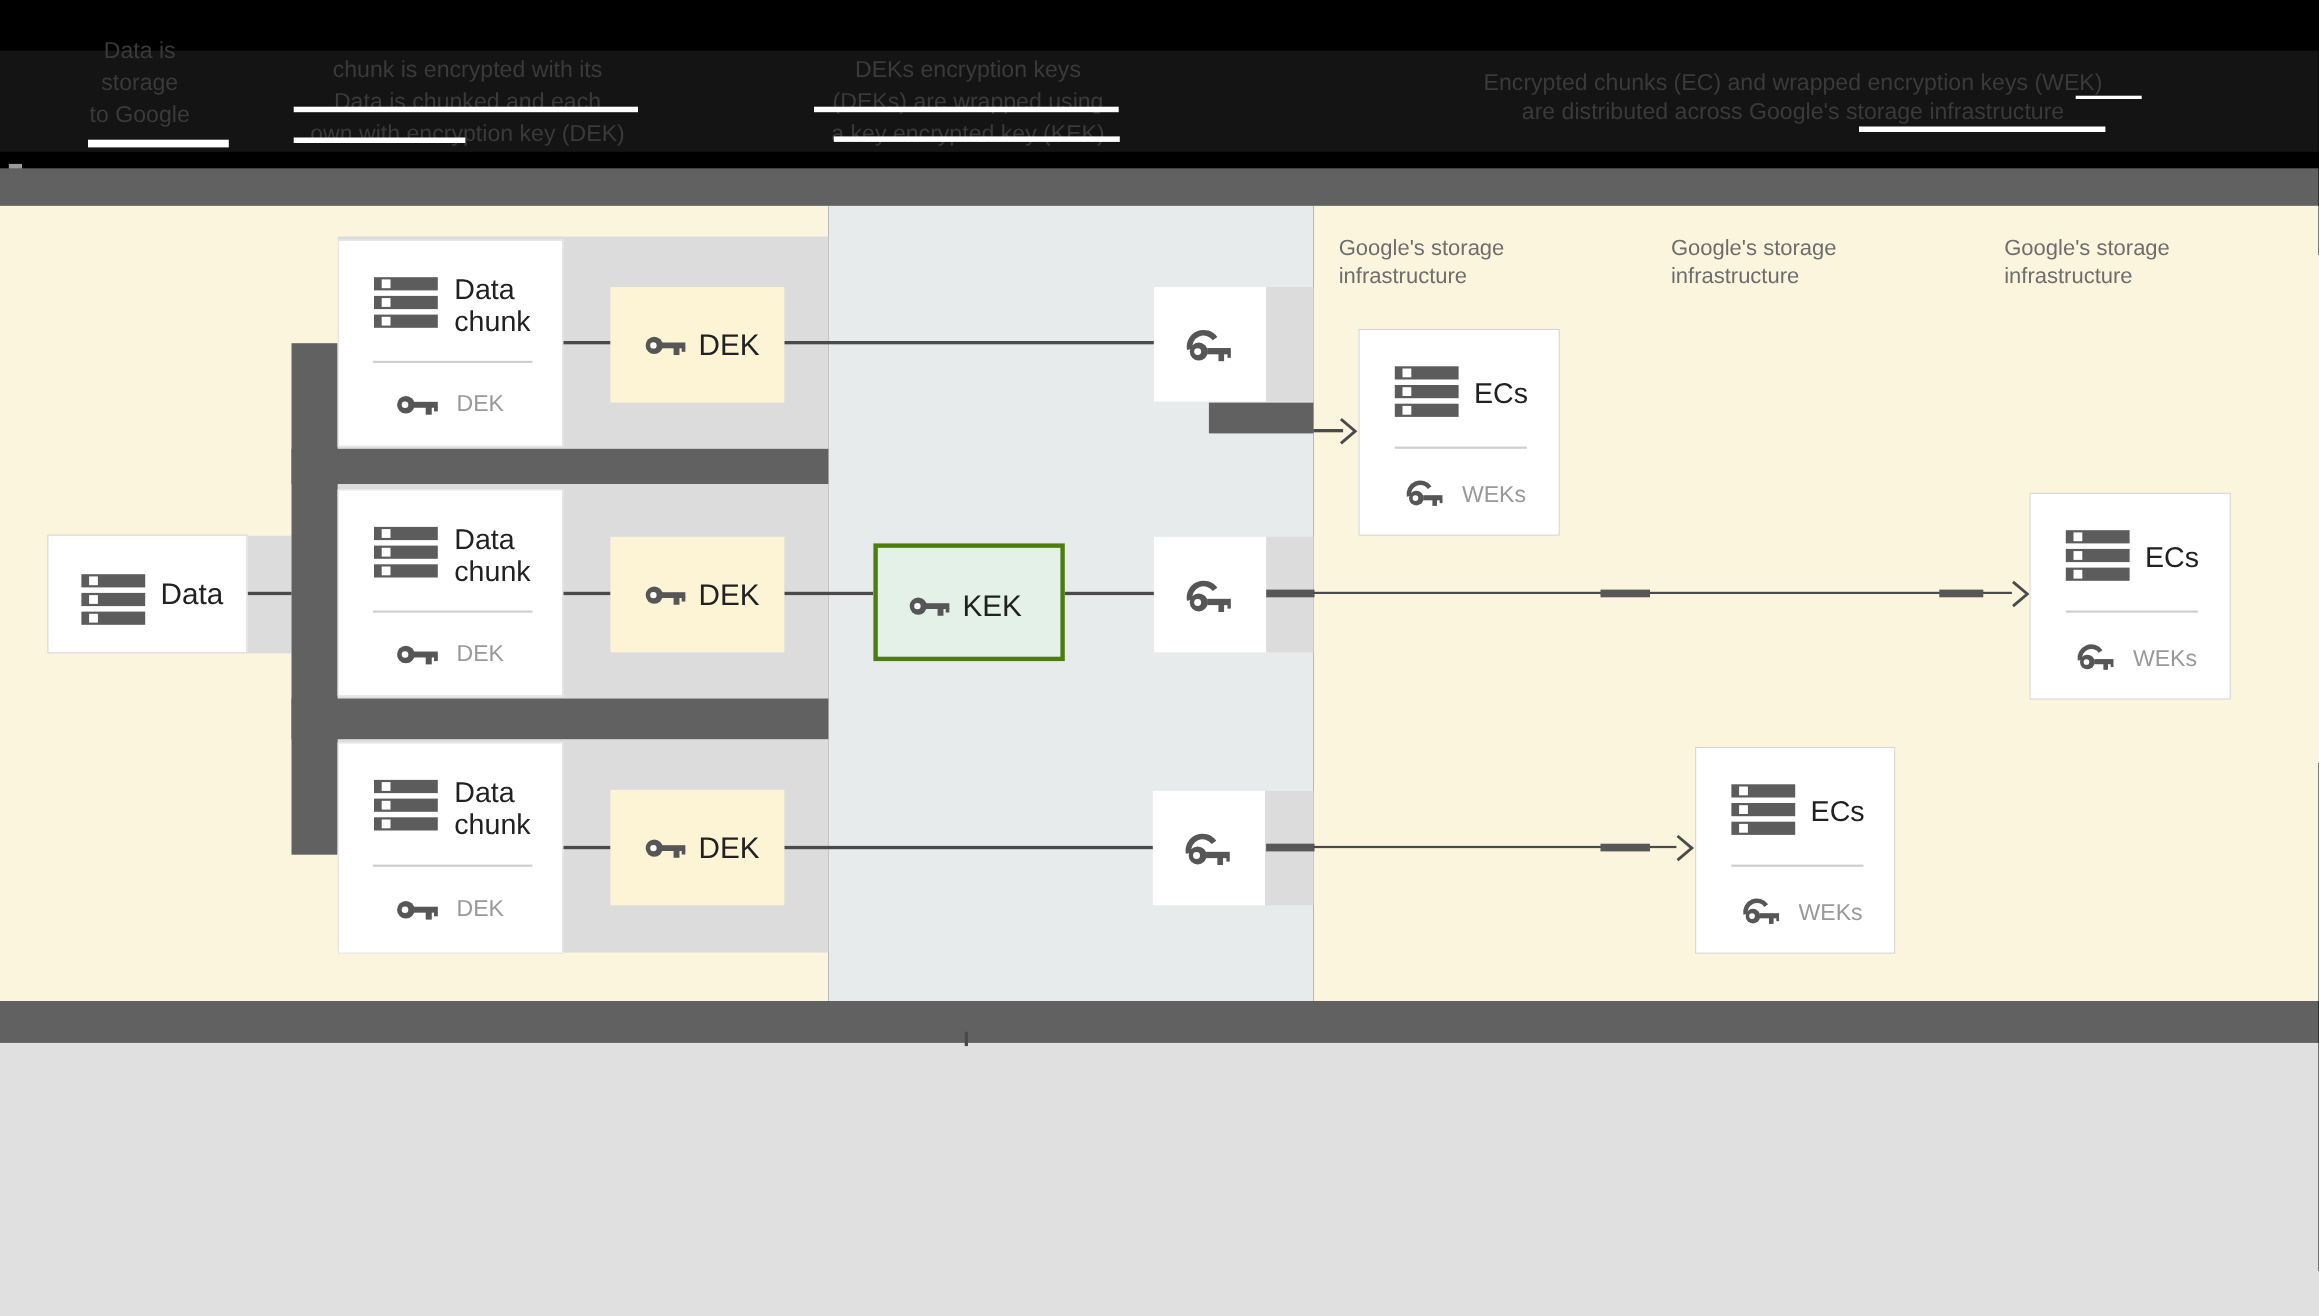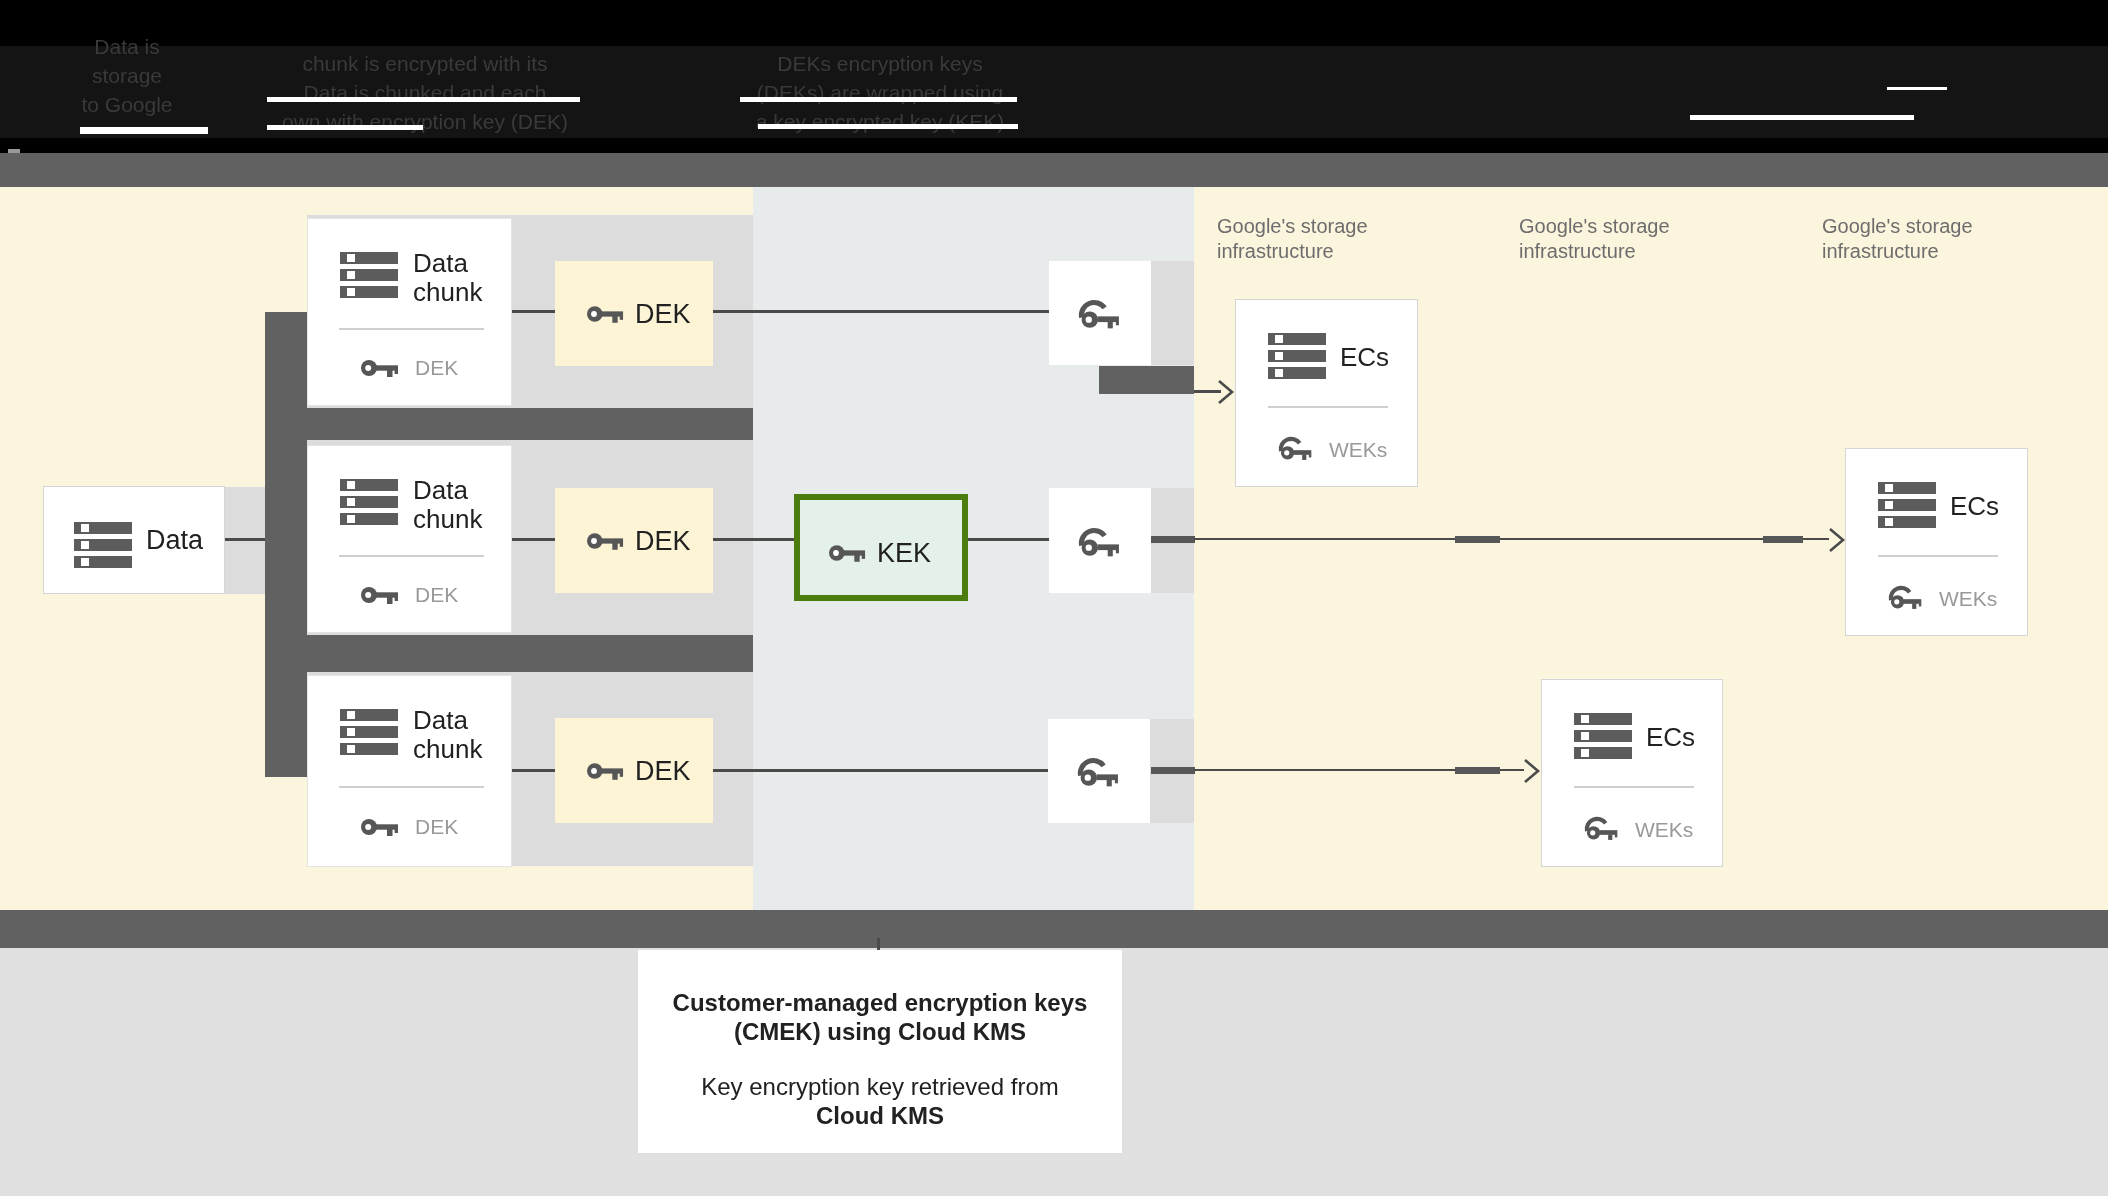--- a/index.html
+++ b/index.html
@@ -19,21 +19,21 @@
   .bottomgray{background:#e0e0e0;}
   
   .hline{background:#4a4a4a;height:3px;}
   .hthin{background:#4a4a4a;height:2px;}
   .hthick{background:#575757;height:7px;}
   
   .node{background:#ffffff;box-sizing:border-box;}
   .b-light{border:1px solid #e4e4e4;}
   .b-mid{border:1px solid #d5d5d5;}
   .dekbox{background:#fdf4d6;}
-  .kekbox{background:#e3f1e8;border:6px solid #4d7c0f;box-sizing:border-box;}
+  .kekbox{background:#e3f1e8;border:4px solid #4d7c0f;box-sizing:border-box;}
   .divider{background:#cfcfcf;height:2px;}
   .t-big{font-size:27px;line-height:29px;color:#212121;}
   .t-title{font-size:26px;line-height:29px;color:#212121;}
   .t-muted{font-size:21px;line-height:26px;color:#999999;}
   .t-storage{font-size:20px;line-height:25px;color:#6d6d6d;}
   
   .bars{display:block;width:58px;}
   .bars i{display:block;width:58px;height:12px;background:#5c5c5c;margin-bottom:5px;position:relative;}
   .bars i:last-child{margin-bottom:0;}
   .bars i::before{content:"";position:absolute;left:7px;top:2px;width:8px;height:8px;background:#ffffff;}
@@ -58,20 +58,24 @@
   </div>
   <div class="abs hdr-col" style="left:250px;top:49px;width:350px">
     <div>chunk is encrypted with its</div>
     <div>Data is chunked and each</div>
     <div>own with encryption key (DEK)</div>
   </div>
   <div class="abs hdr-col" style="left:730px;top:49px;width:300px">
     <div>DEKs encryption keys</div>
     <div>(DEKs) are wrapped using</div>
     <div>a key encrypted key (KEK)</div>
+  </div>
+  <div class="abs hdr-col two" style="left:1290px;top:63px;width:680px">
+    <div>Encrypted chunks (EC) and wrapped encryption keys (WEK)</div>
+    <div>are distributed across Google's storage infrastructure</div>
   </div>
 
   <div class="abs wstrip" style="left:80px;top:127px;width:128px;height:7px"></div>
   <div class="abs wstrip" style="left:267px;top:97px;width:313px;height:5px"></div>
   <div class="abs wstrip" style="left:267px;top:125px;width:156px;height:5px"></div>
   <div class="abs wstrip" style="left:740px;top:97px;width:277px;height:5px"></div>
   <div class="abs wstrip" style="left:758px;top:124px;width:260px;height:5px"></div>
   <div class="abs wstrip" style="left:1690px;top:115px;width:224px;height:5px"></div>
   <div class="abs wstrip" style="left:1887px;top:87px;width:60px;height:3px"></div>
 
@@ -356,22 +360,14 @@
         </g>
         <circle cx="11.5" cy="25" r="3.1" fill="#fff"></circle>
       </svg>
     <span class="abs t-muted" style="left:93px;top:137px">WEKs</span>
   </div>
 
   <div class="abs darkband" style="left:0;top:910px;width:2108px;height:38px"></div>
   <div class="abs bottomgray" style="left:0;top:948px;width:2108px;height:248px"></div>
   <div class="abs" style="left:877px;top:938px;width:3px;height:13px;background:#4a4a4a"></div>
 
-  <div class="abs caption" style="left:638px;top:950px;width:484px;height:203px">
-    <div style="height:38px"></div>
-    <div class="bold">Customer-managed encryption keys</div>
-    <div class="bold">(CMEK) using Cloud KMS</div>
-    <div class="sp"></div>
-    <div>Key encryption key retrieved from</div>
-    <div class="bold">Cloud KMS</div>
-  </div>
 
 </div>
 
 </body></html>

